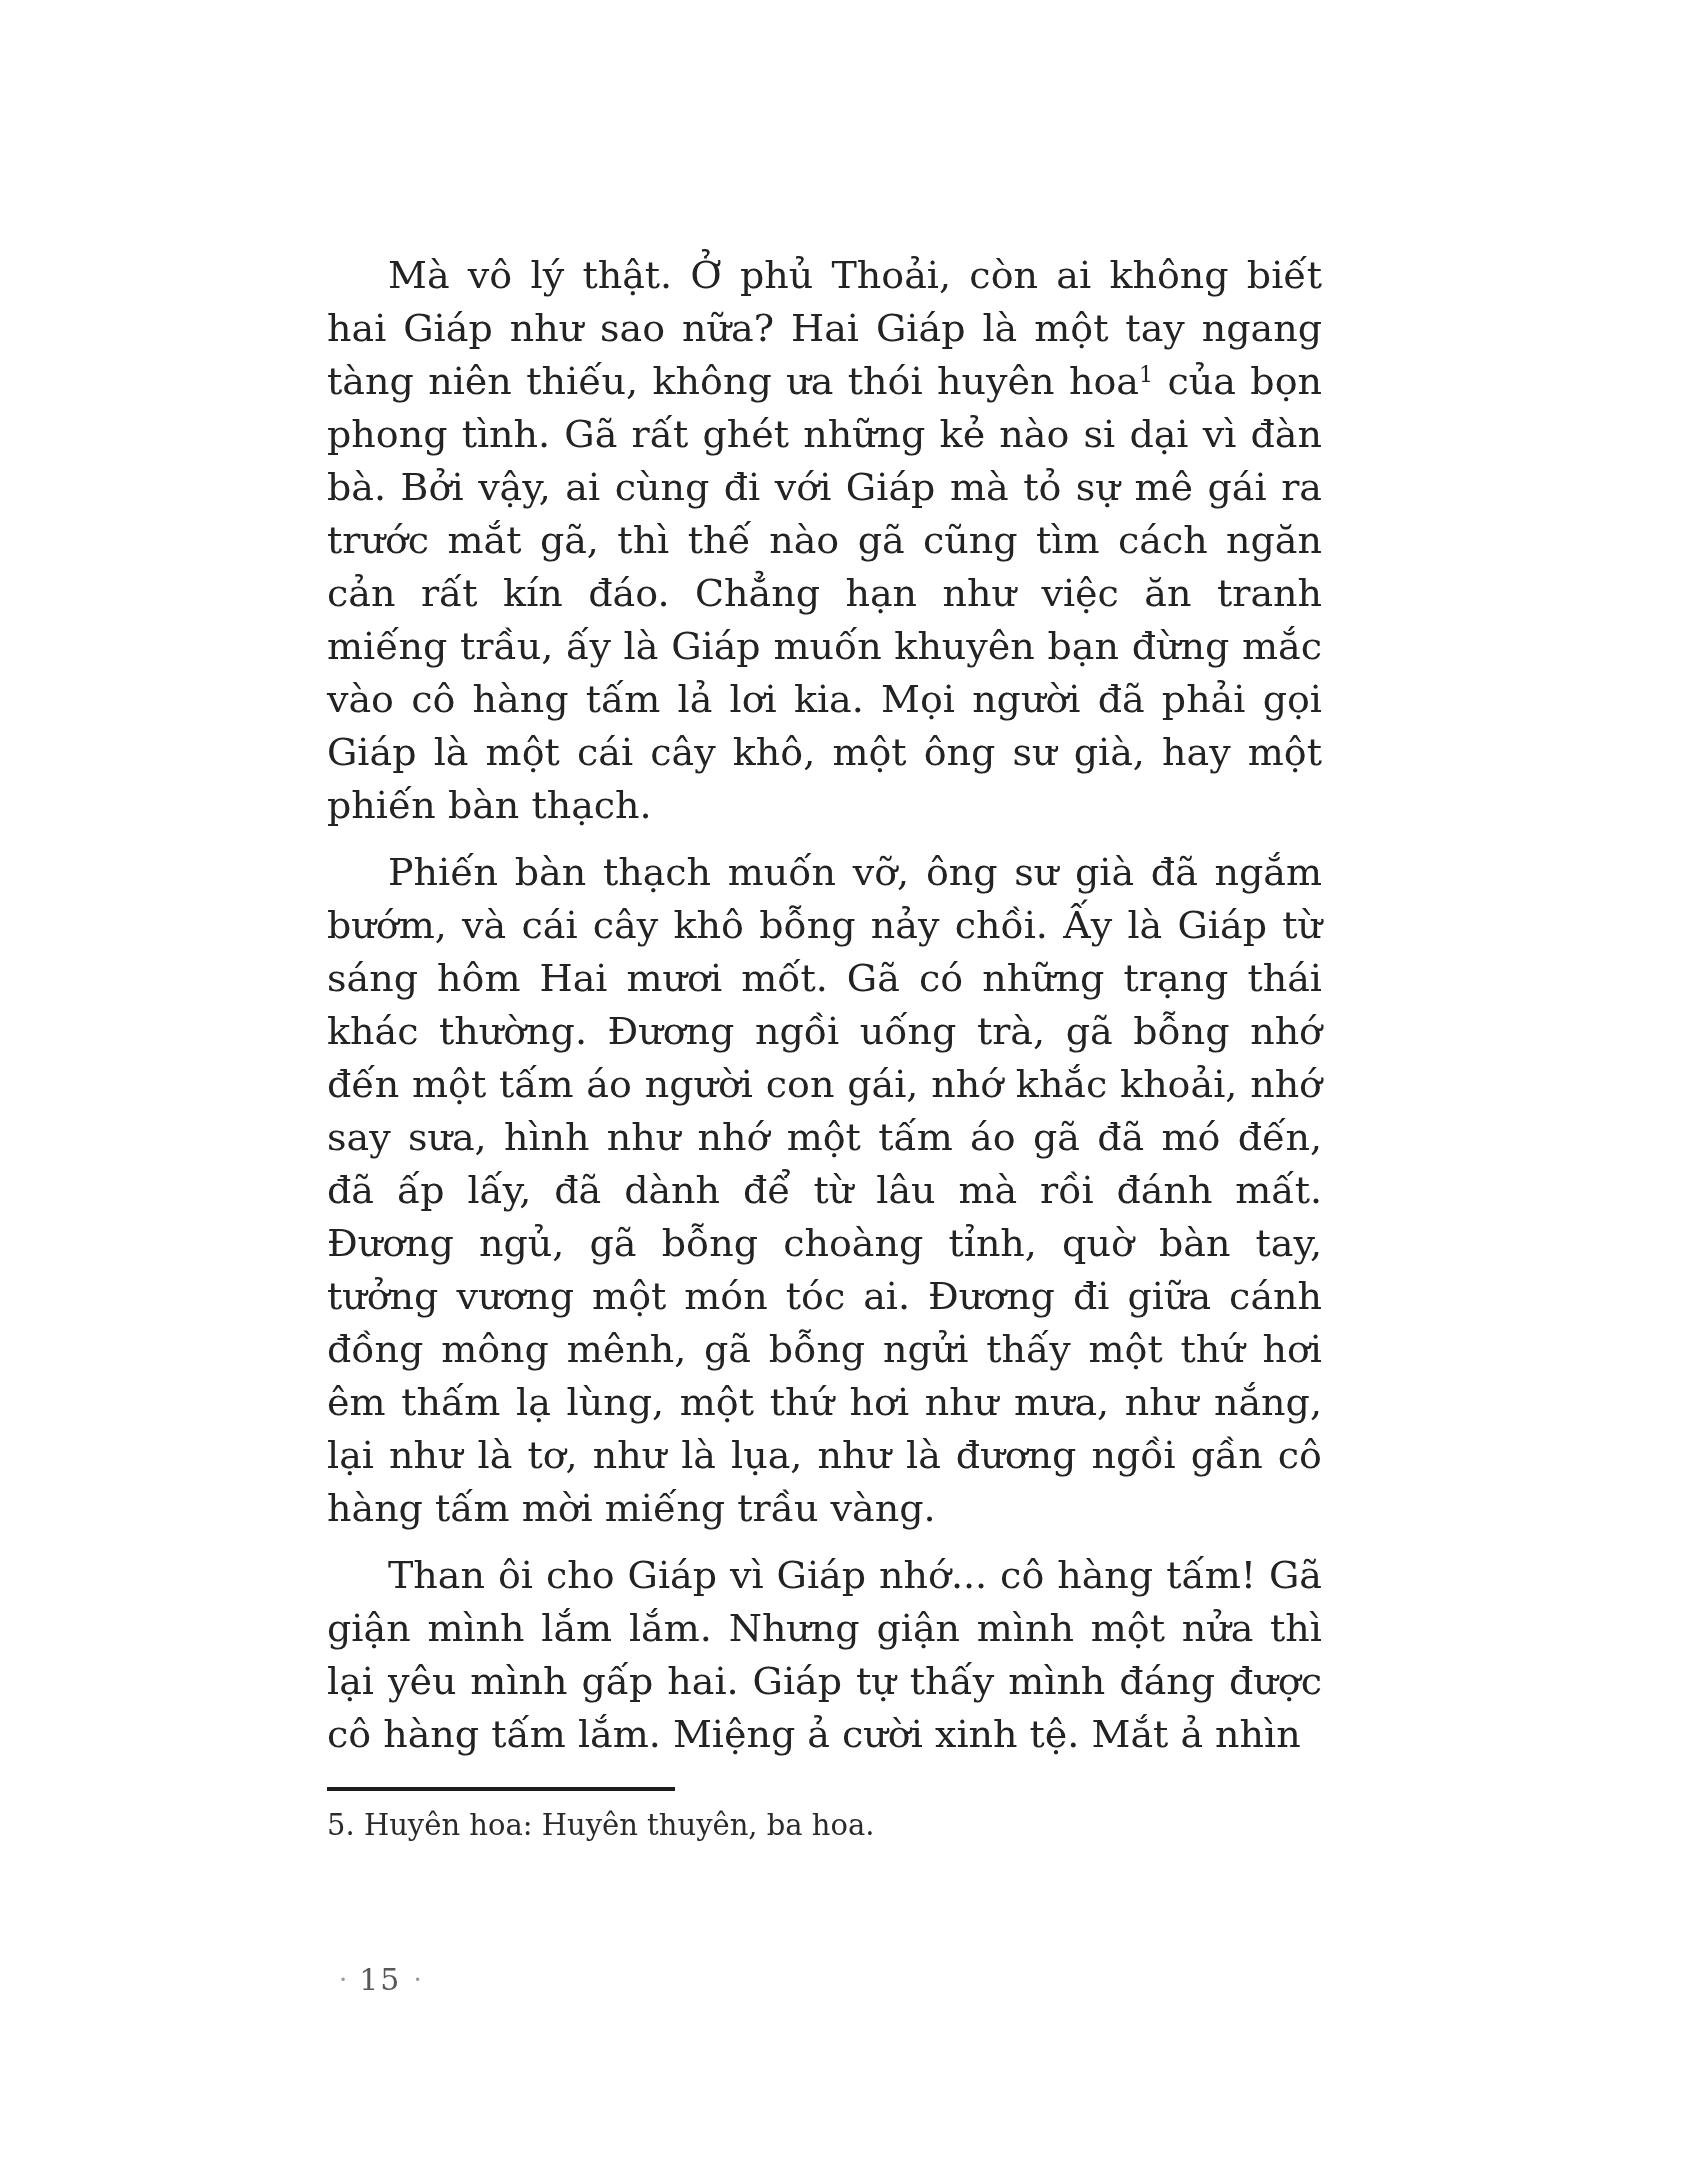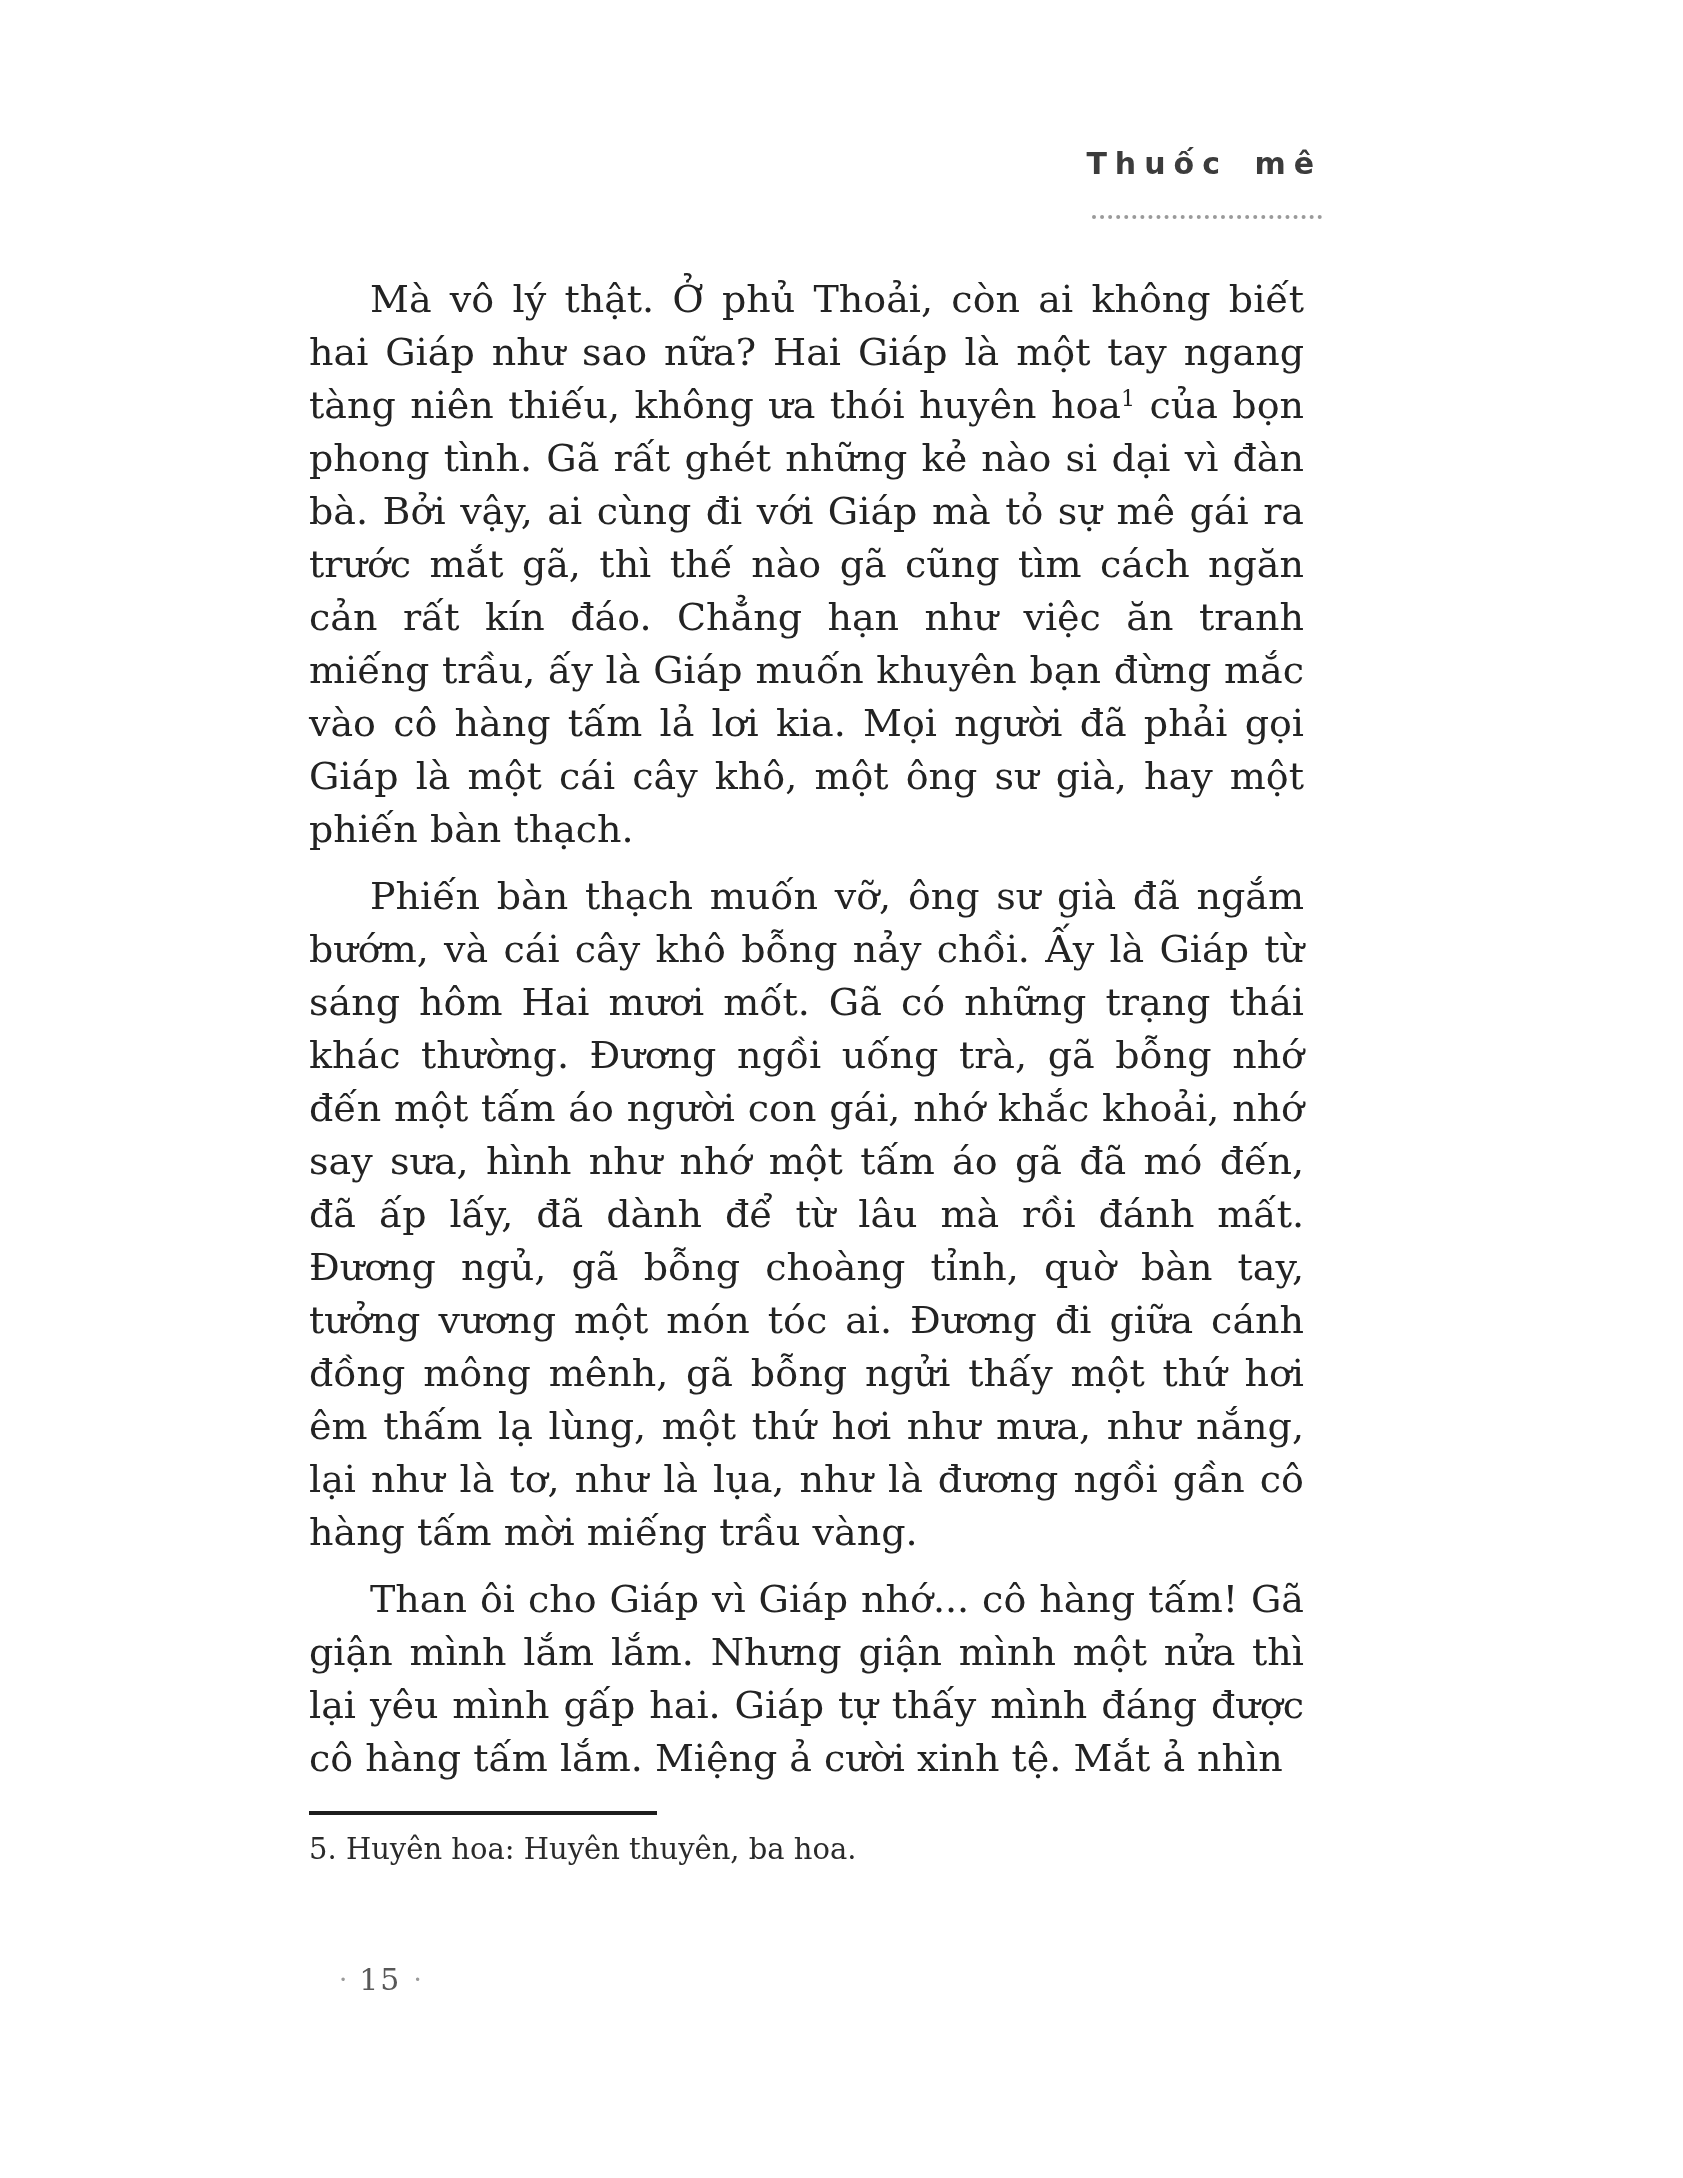--- a/index.html
+++ b/index.html
@@ -37,23 +37,22 @@
     display: inline-block;
     width: 230px;
     height: 6px;
     margin-top: 10px;
     border-bottom: 4px dotted #9a9a9a;
   }
   
   .body-text {
     position: absolute;
     top: 249px;
-    left: 309px;
+    left: 327px;
     width: 995px;
-    margin-top: 24px;
   }
   .para {
     margin: 0 0 14px 0;
     font-size: 38px;
     line-height: 53px;
     text-align: justify;
     text-indent: 61px;
     color: #232323;
   }
   .fn-ref {
@@ -98,25 +97,20 @@
   .pn-num {
     letter-spacing: 2px;
     color: #585858;
   }
 </style>
 </head>
 <body>
 
 <div class="page">
 
-  <div class="running-header">
-    <div class="header-title">Thuốc mê</div>
-    <br>
-    <span class="header-dots"></span>
-  </div>
 
   <div class="body-text">
 
     <p class="para"><span>Mà vô lý thật. Ở phủ Thoải, còn ai không biết hai Giáp như sao nữa? Hai Giáp là một tay ngang tàng niên thiếu, không ưa thói huyên hoa</span><sup class="fn-ref">1</sup><span> của bọn phong tình. Gã rất ghét những kẻ nào si dại vì đàn bà. Bởi vậy, ai cùng đi với Giáp mà tỏ sự mê gái ra trước mắt gã, thì thế nào gã cũng tìm cách ngăn cản rất kín đáo. Chẳng hạn như việc ăn tranh miếng trầu, ấy là Giáp muốn khuyên bạn đừng mắc vào cô hàng tấm lả lơi kia. Mọi người đã phải gọi Giáp là một cái cây khô, một ông sư già, hay một phiến bàn thạch.</span></p>
 
     <p class="para">Phiến bàn thạch muốn vỡ, ông sư già đã ngắm bướm, và cái cây khô bỗng nảy chồi. Ấy là Giáp từ sáng hôm Hai mươi mốt. Gã có những trạng thái khác thường. Đương ngồi uống trà, gã bỗng nhớ đến một tấm áo người con gái, nhớ khắc khoải, nhớ say sưa, hình như nhớ một tấm áo gã đã mó đến, đã ấp lấy, đã dành để từ lâu mà rồi đánh mất. Đương ngủ, gã bỗng choàng tỉnh, quờ bàn tay, tưởng vương một món tóc ai. Đương đi giữa cánh đồng mông mênh, gã bỗng ngửi thấy một thứ hơi êm thấm lạ lùng, một thứ hơi như mưa, như nắng, lại như là tơ, như là lụa, như là đương ngồi gần cô hàng tấm mời miếng trầu vàng.</p>
 
     <p class="para">Than ôi cho Giáp vì Giáp nhớ... cô hàng tấm! Gã giận mình lắm lắm. Nhưng giận mình một nửa thì lại yêu mình gấp hai. Giáp tự thấy mình đáng được cô hàng tấm lắm. Miệng ả cười xinh tệ. Mắt ả nhìn</p>
 
     <div class="footnote-block">

